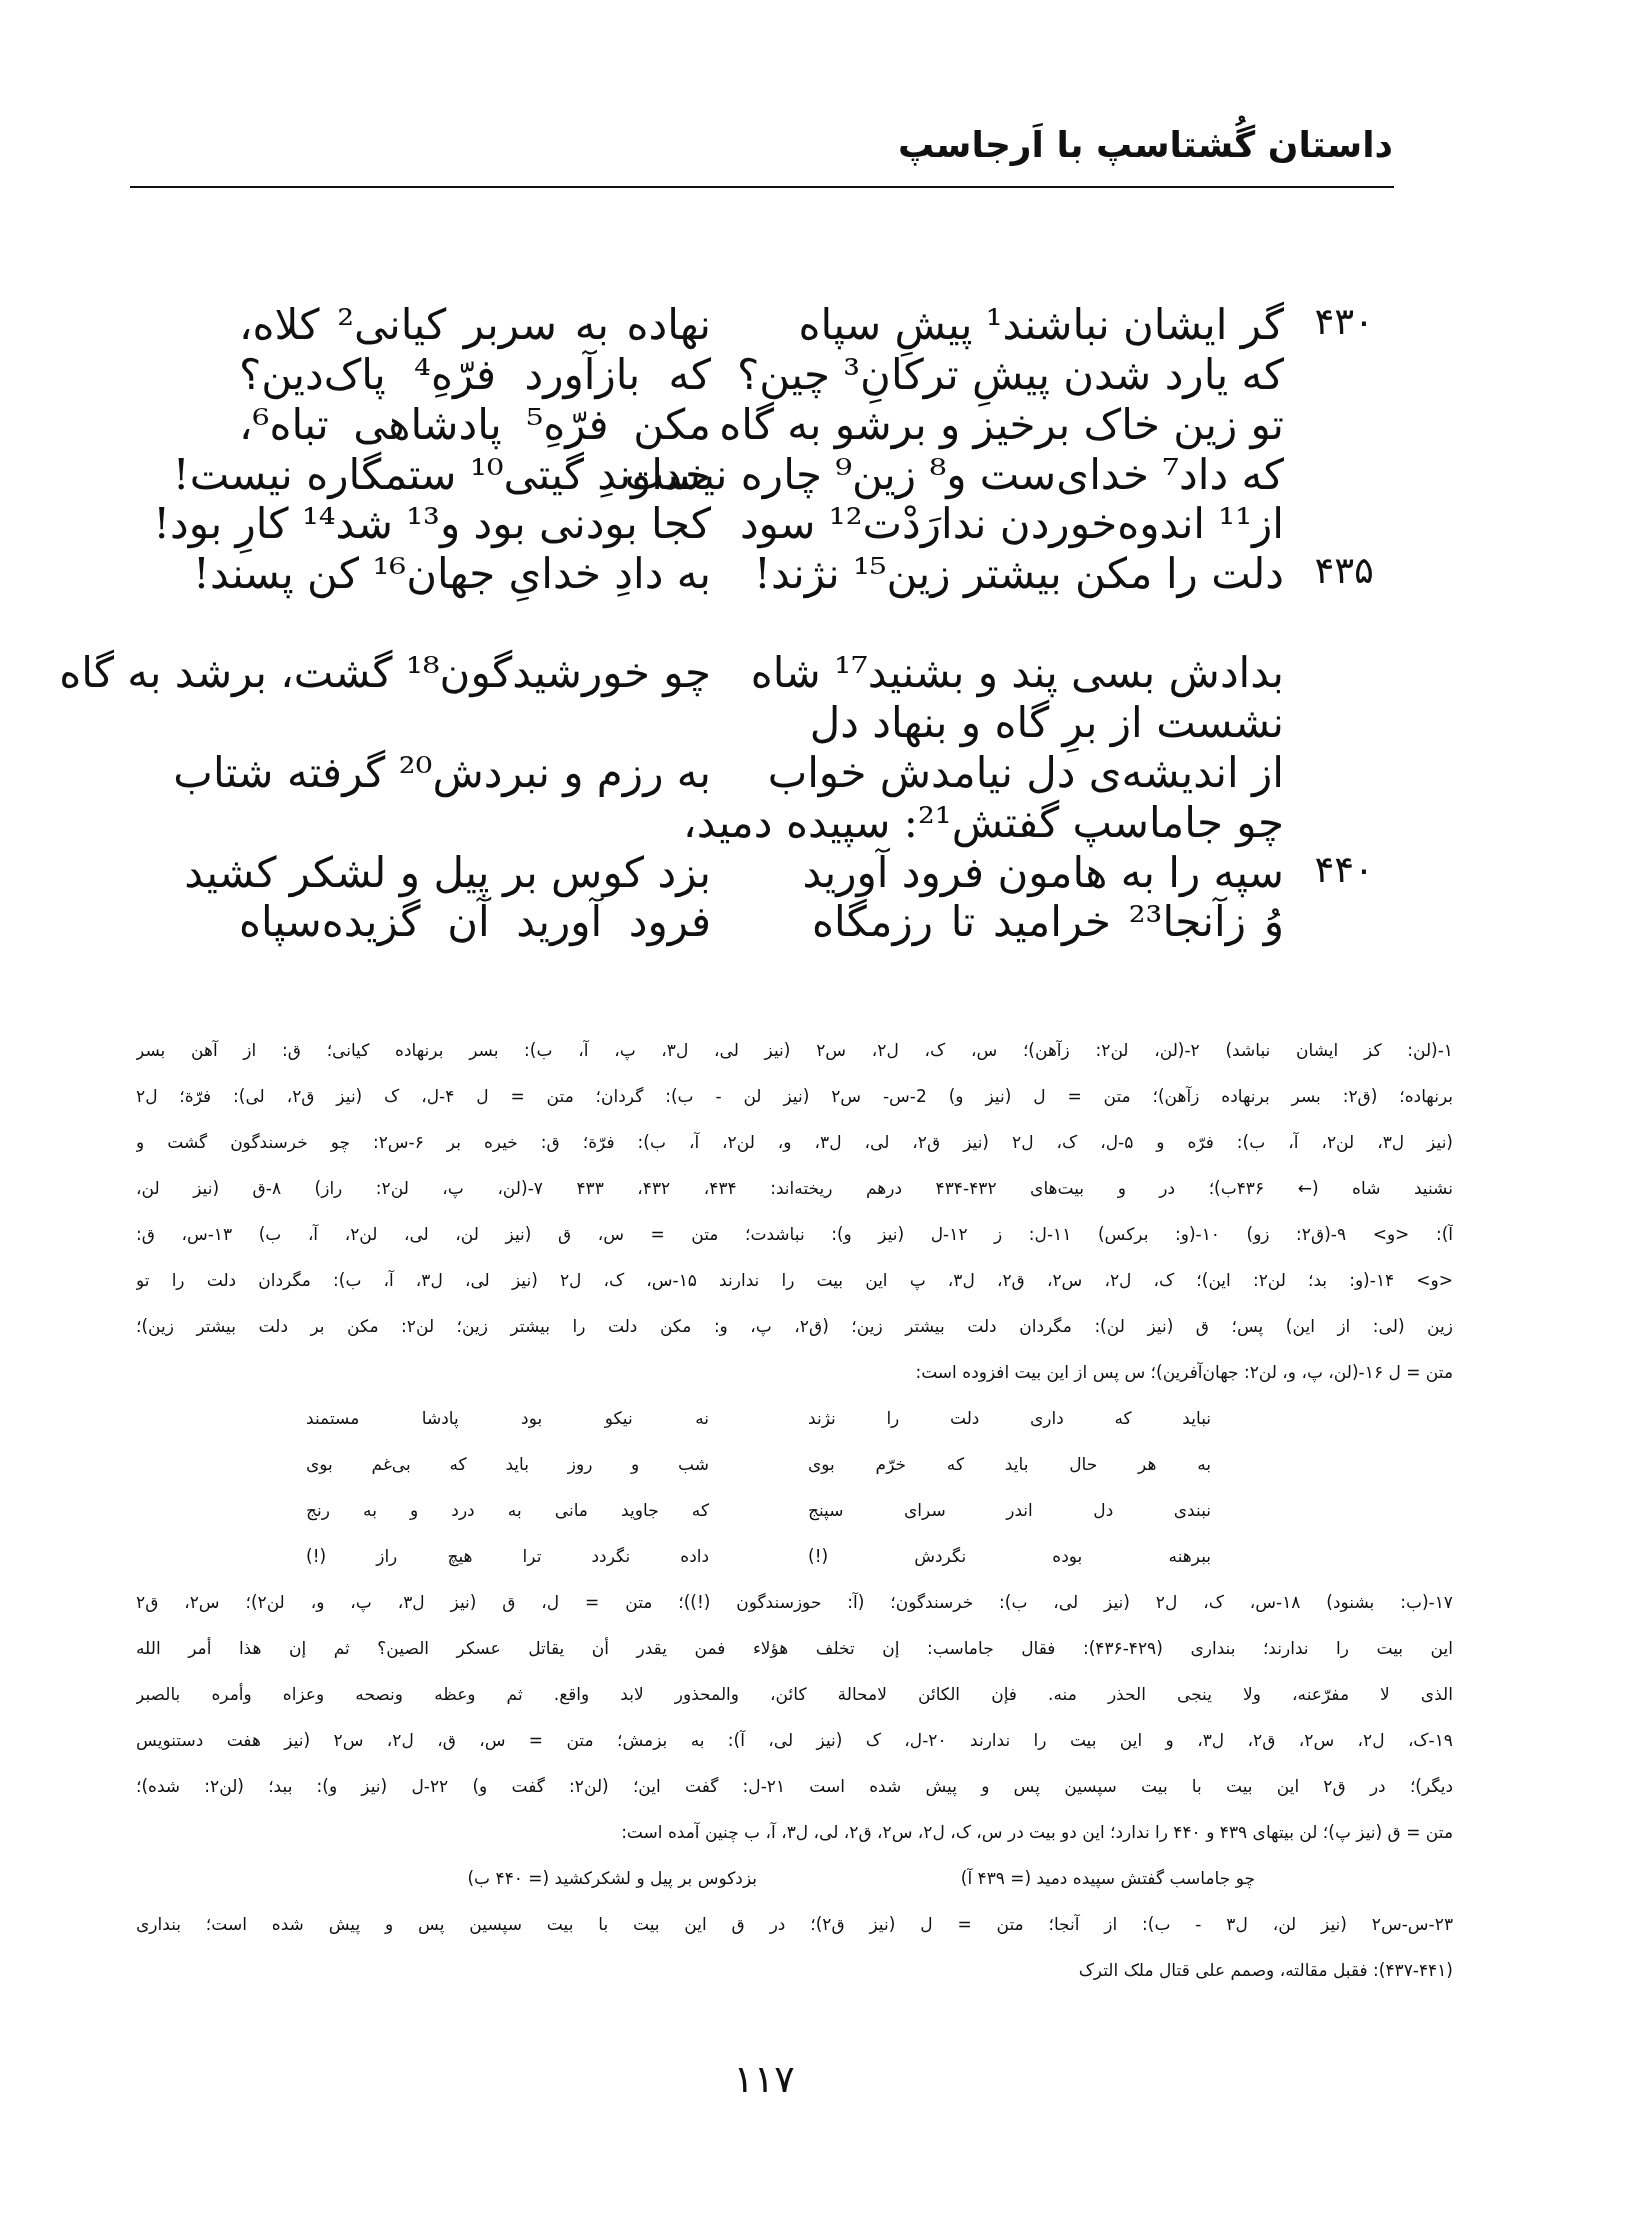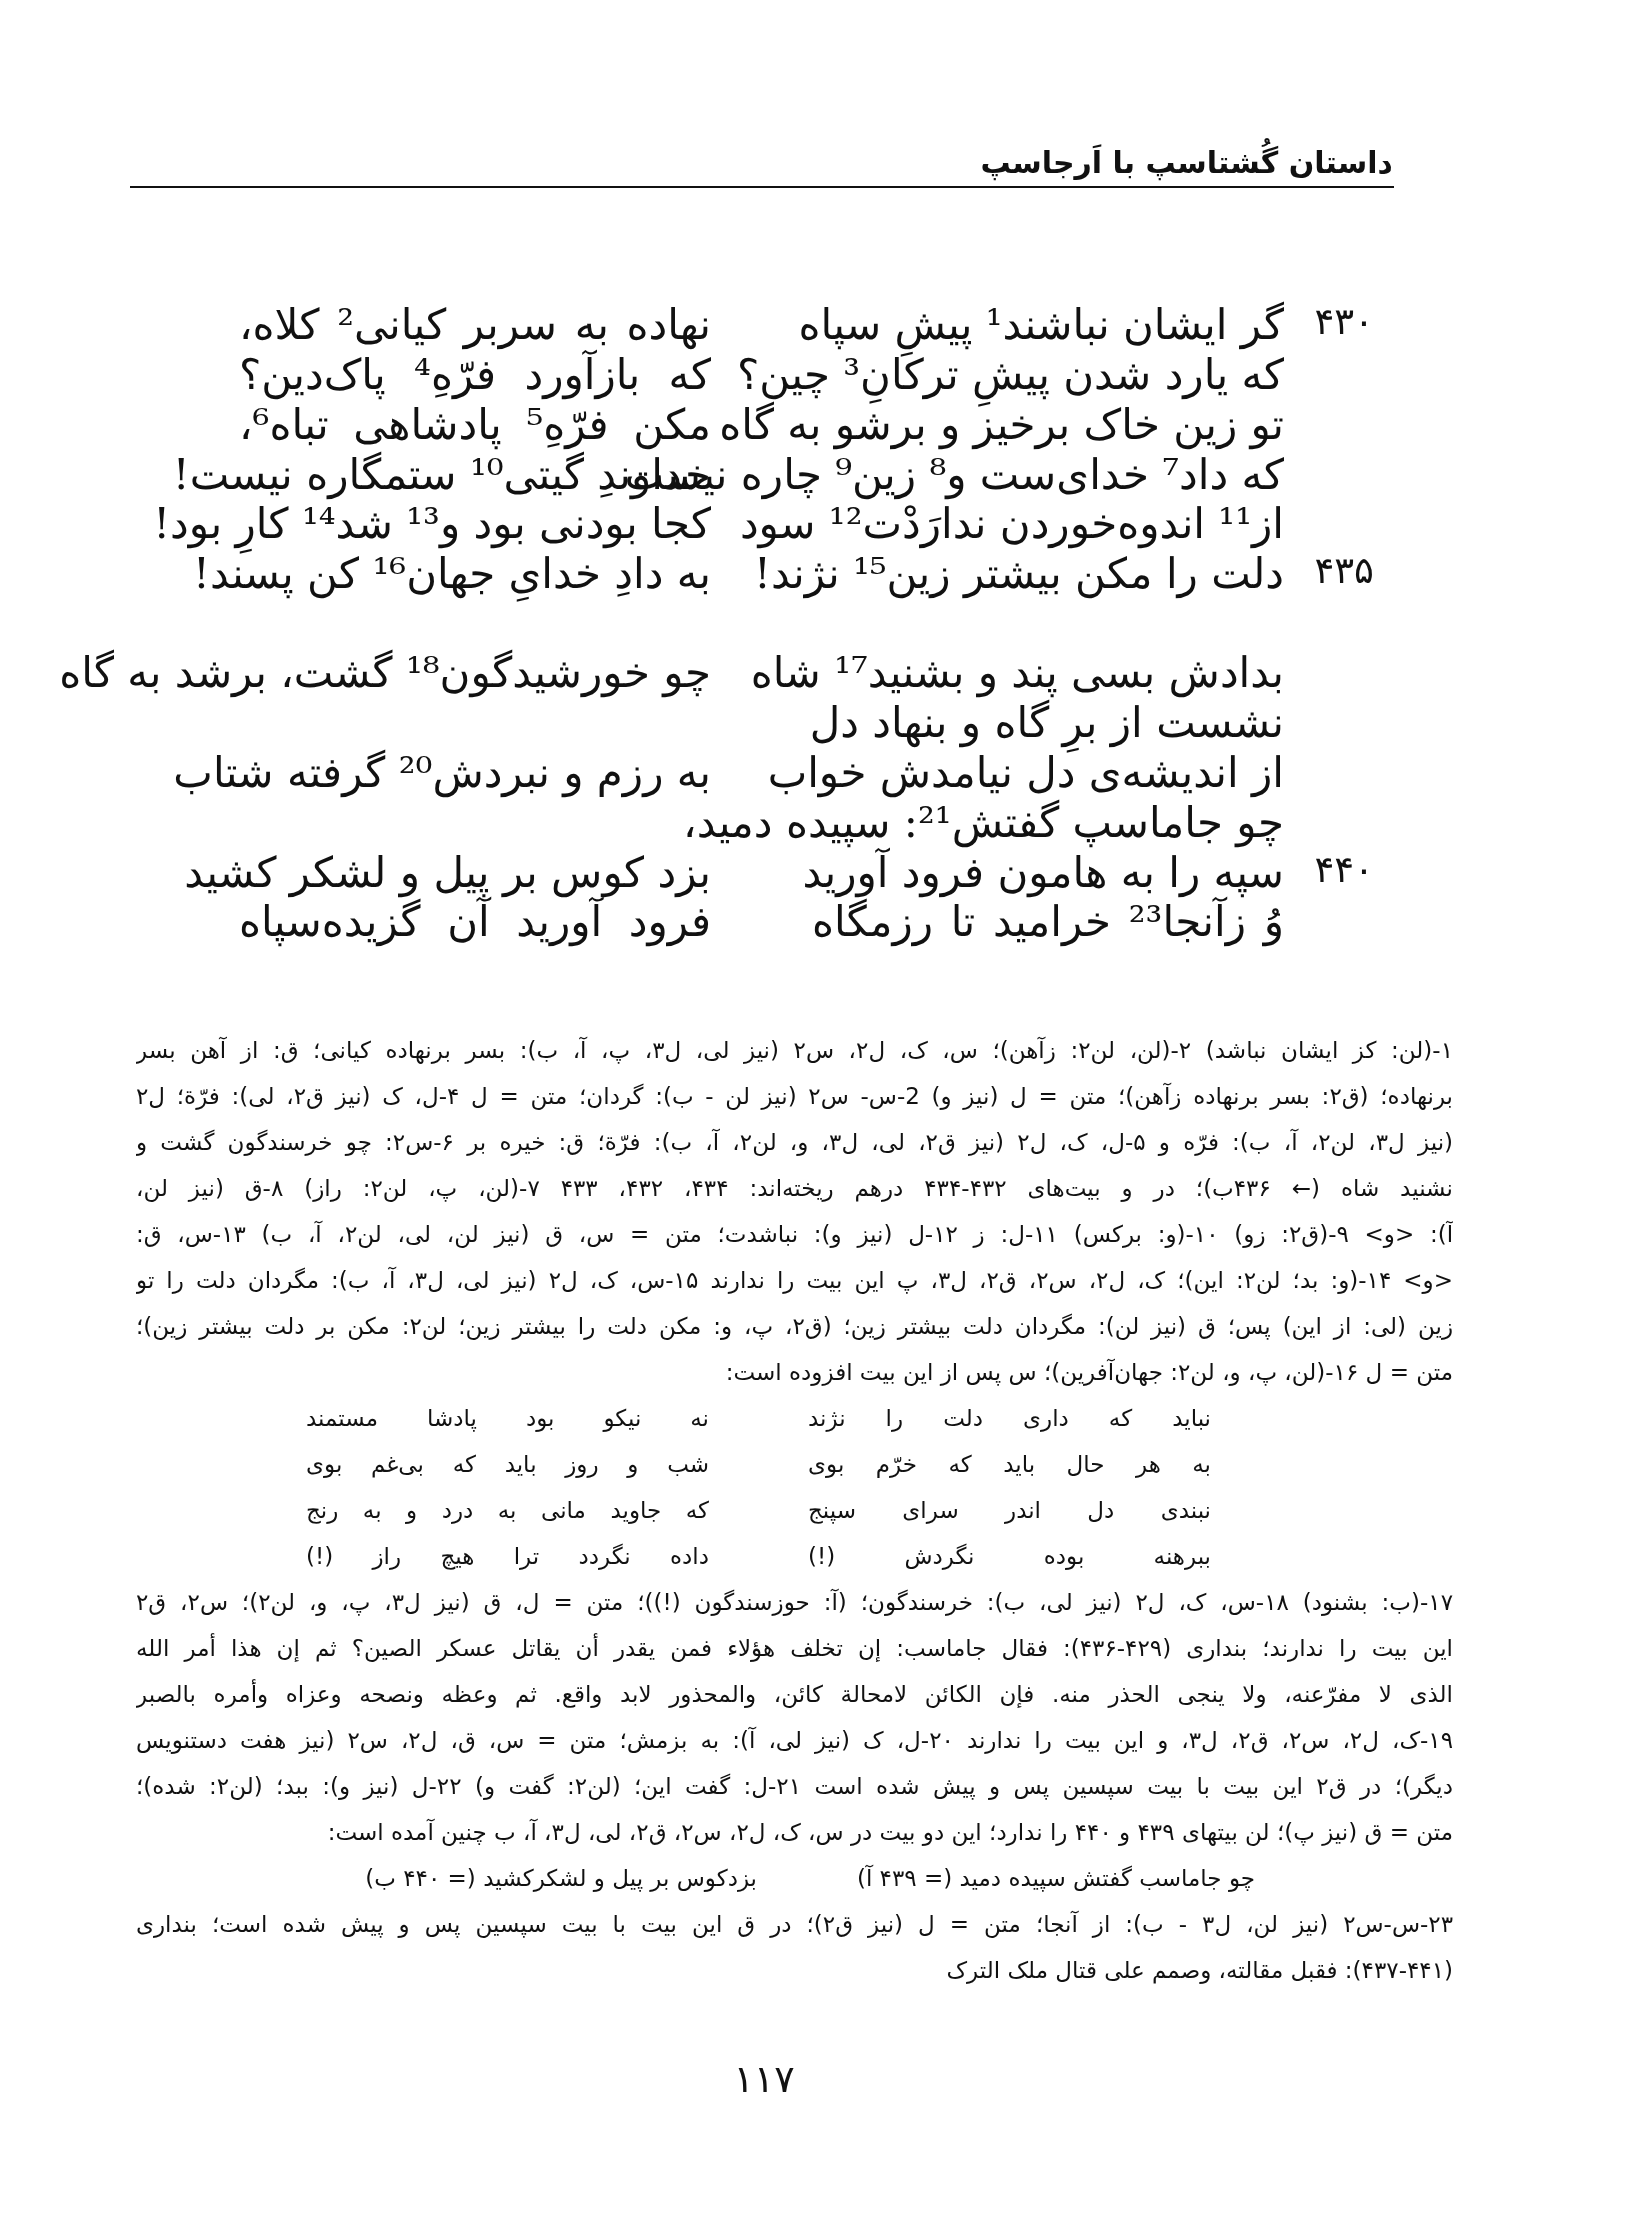--- a/index.html
+++ b/index.html
@@ -1,23 +1,23 @@
 <!DOCTYPE html>
 <html style="font-size:11px"><head>
 <meta charset="utf-8">
 <style>
   html, body { margin: 0; padding: 0; background: #ffffff; }
   body {
     width: 1647px; height: 2216px; position: relative; overflow: hidden;
     font-family: "DejaVu Serif", "Liberation Serif", serif; color: #111;
   }
   .header-title {
-    position: absolute; right: 254px; top: 145px;
+    position: absolute; right: 254px; top: 124px;
     font-family: "DejaVu Sans", sans-serif; font-weight: bold;
-    font-size: 30px; direction: rtl; white-space: nowrap;
+    font-size: 36px; direction: rtl; white-space: nowrap;
   }
   .header-rule {
     position: absolute; left: 130px; top: 186px; width: 1264px; height: 0;
     border-top: 2.7px solid #111;
   }
   .verse-row {
     position: absolute; left: 0; width: 1647px; height: 51px;
     direction: rtl;
   }
   .verse-num {
@@ -27,21 +27,21 @@
   }
   .hemistich {
     position: absolute; top: 0; font-size: 42px; direction: rtl;
     white-space: nowrap; text-align: justify; text-align-last: justify;
   }
   .hemi-right { right: 363px; width: 472px; }
   .hemi-left { right: 936px; width: 472px; }
   .footnotes {
     position: absolute; left: 136px; top: 1027px; width: 1317px;
     direction: rtl; font-family: "DejaVu Sans", sans-serif;
-    font-size: 23px; line-height: 46px; text-align: justify;
+    font-size: 17px; line-height: 46px; text-align: justify;
   }
   .fn-line { display: block; text-align: justify; text-align-last: justify; white-space: nowrap; overflow: hidden; height: 46px; }
   .fn-line.last { text-align-last: right; }
   .fn-verse-block { position: relative; height: 46px; display: block; }
   .fn-verse-right { position: absolute; right: 242px; width: 403px; text-align: justify; text-align-last: justify; white-space: nowrap; }
   .fn-verse-left { position: absolute; right: 744px; width: 403px; text-align: justify; text-align-last: justify; white-space: nowrap; }
   .fn-quote-right { position: absolute; right: 198px; width: 437px; text-align: right; white-space: nowrap; }
   .fn-quote-left { position: absolute; right: 696px; width: 491px; text-align: right; white-space: nowrap; }
   .page-number {
     position: absolute; left: 723px; top: 2057px; width: 82px;

